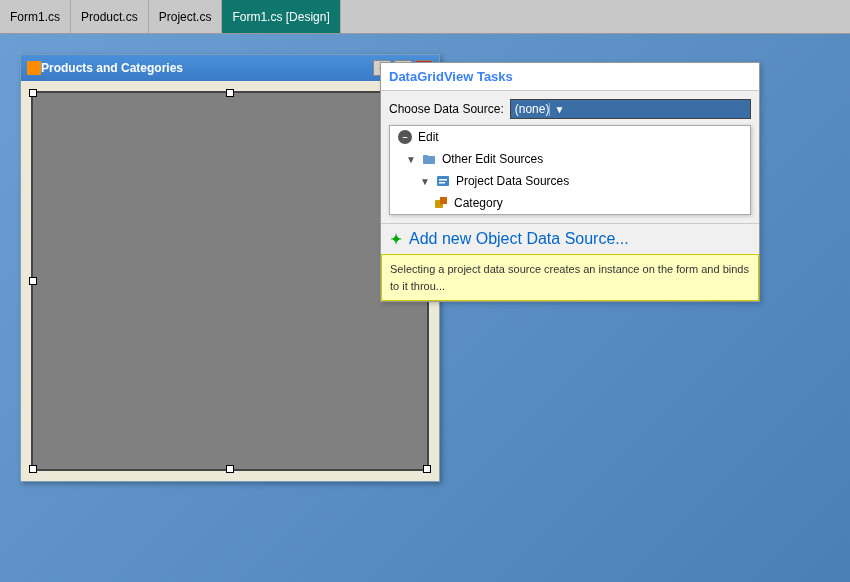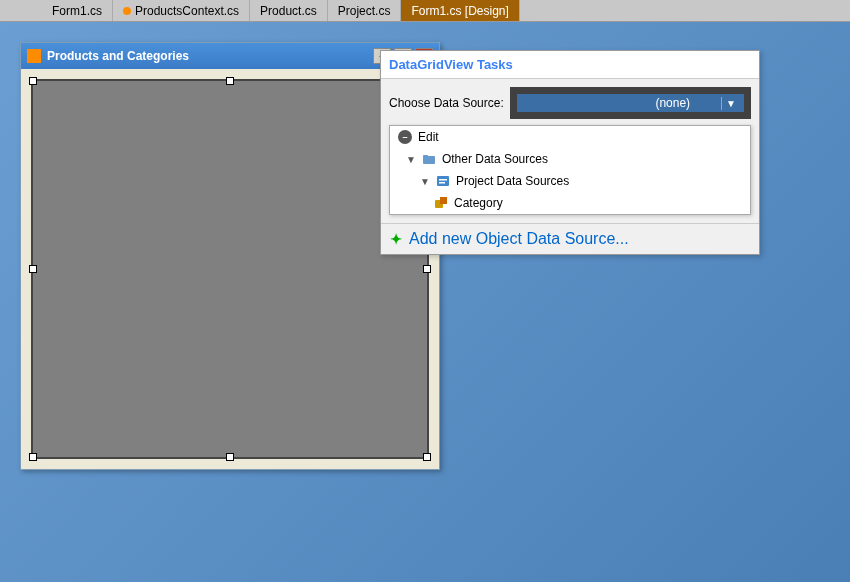--- a/index.html
+++ b/index.html
@@ -10,38 +10,37 @@
       width: 850px;
       height: 582px;
       overflow: hidden;
       position: relative;
     }
 
     
     .tab-bar {
       display: flex;
       background: #c8c8c8;
-      height: 22px;
+      height: 34px;
       border-bottom: 1px solid #999;
-      padding-left: 42px;
     }
     .tab {
       padding: 3px 10px;
       font-size: 12px;
       border-right: 1px solid #aaa;
       background: #c8c8c8;
       cursor: pointer;
       white-space: nowrap;
       height: 100%;
       display: flex;
       align-items: center;
       color: #000;
     }
     .tab.active {
-      background: #a16207;
+      background: #0f766e;
       color: #fff;
     }
     .tab-dot {
       width: 8px;
       height: 8px;
       background: #ff8c00;
       border-radius: 50%;
       display: inline-block;
       margin-right: 4px;
     }
@@ -72,21 +71,20 @@
       align-items: center;
       justify-content: space-between;
       padding: 0 6px;
     }
     .form-title {
       color: #fff;
       font-size: 12px;
       font-weight: bold;
       display: flex;
       align-items: flex-start;
-      gap: 6px;
     }
     .form-title-icon {
       width: 14px;
       height: 14px;
       background: #ff8c00;
       display: inline-block;
     }
     .title-buttons {
       display: flex;
       gap: 3px;
@@ -167,25 +165,24 @@
       color: #000;
       white-space: nowrap;
     }
     .datasource-dropdown {
       flex: 1;
       display: flex;
       align-items: center;
       background: #3a6ea5;
       color: #fff;
       padding: 2px 4px;
-      border: 7px solid #404040;
-      cursor: pointer;
-      font-size: 12px;
-      justify-content: flex-end;
-      gap: 31px;
+      border: 1px solid #404040;
+      cursor: pointer;
+      font-size: 12px;
+      justify-content: flex-start;
     }
     .dropdown-arrow {
       background: #3a6ea5;
       border-left: 1px solid #7aacdc;
       padding: 1px 4px;
       color: #fff;
       font-size: 10px;
     }
 
     
@@ -310,24 +307,20 @@
       color: #333;
       line-height: 1.5;
     }
   </style>
 </head>
 <body>
 
 <div class="tab-bar">
   <div class="tab">
     <span>Form1.cs</span>
-  </div>
-  <div class="tab">
-    <span class="tab-dot"></span>
-    <span>ProductsContext.cs</span>
   </div>
   <div class="tab">
     <span>Product.cs</span>
   </div>
   <div class="tab">
     <span>Project.cs</span>
   </div>
   <div class="tab active">
     <span>Form1.cs [Design]</span>
   </div>
@@ -385,21 +378,21 @@
         </div>
 
         <div class="dropdown-item indent1">
           <span class="expand-arrow">▼</span>
           <span class="icon-datasource">
             <svg width="14" height="14" viewBox="0 0 14 14">
               <rect x="1" y="4" width="12" height="8" fill="#6699cc" rx="1"></rect>
               <rect x="1" y="3" width="5" height="2" fill="#6699cc" rx="1"></rect>
             </svg>
           </span>
-          <span>Other Data Sources</span>
+          <span>Other Edit Sources</span>
         </div>
 
         <div class="dropdown-item indent2">
           <span class="expand-arrow">▼</span>
           <span class="icon-datasource">
             <svg width="14" height="14" viewBox="0 0 14 14">
               <rect x="1" y="2" width="12" height="10" fill="#4488cc" rx="1"></rect>
               <rect x="3" y="5" width="8" height="1.5" fill="#fff"></rect>
               <rect x="3" y="8" width="6" height="1.5" fill="#fff"></rect>
             </svg>
@@ -417,20 +410,23 @@
           <span>Category</span>
         </div>
       </div>
     </div>
 
     <div class="add-datasource">
       <span class="add-datasource-icon" style="color:#00aa00;">✦</span>
       <span class="add-datasource-text">Add new Object Data Source...</span>
     </div>
 
+    <div class="hint-box">
+      <span>Selecting a project data source creates an instance on the form and binds to it throu...</span>
+    </div>
   </div>
 
   <div style="position:absolute; top:78px; left:391px; width:55px; overflow:hidden; background:#f0f0f0; padding:6px 4px; border-left: 1px solid #ccc;">
     <a class="tasks-link">Edit</a>
     <a class="tasks-link">Add</a>
     <div class="checkbox-row" style="margin-bottom:3px;">
       <div class="cb checked"></div>
       <span class="cb-text">E</span>
     </div>
     <div class="checkbox-row" style="margin-bottom:3px;">

